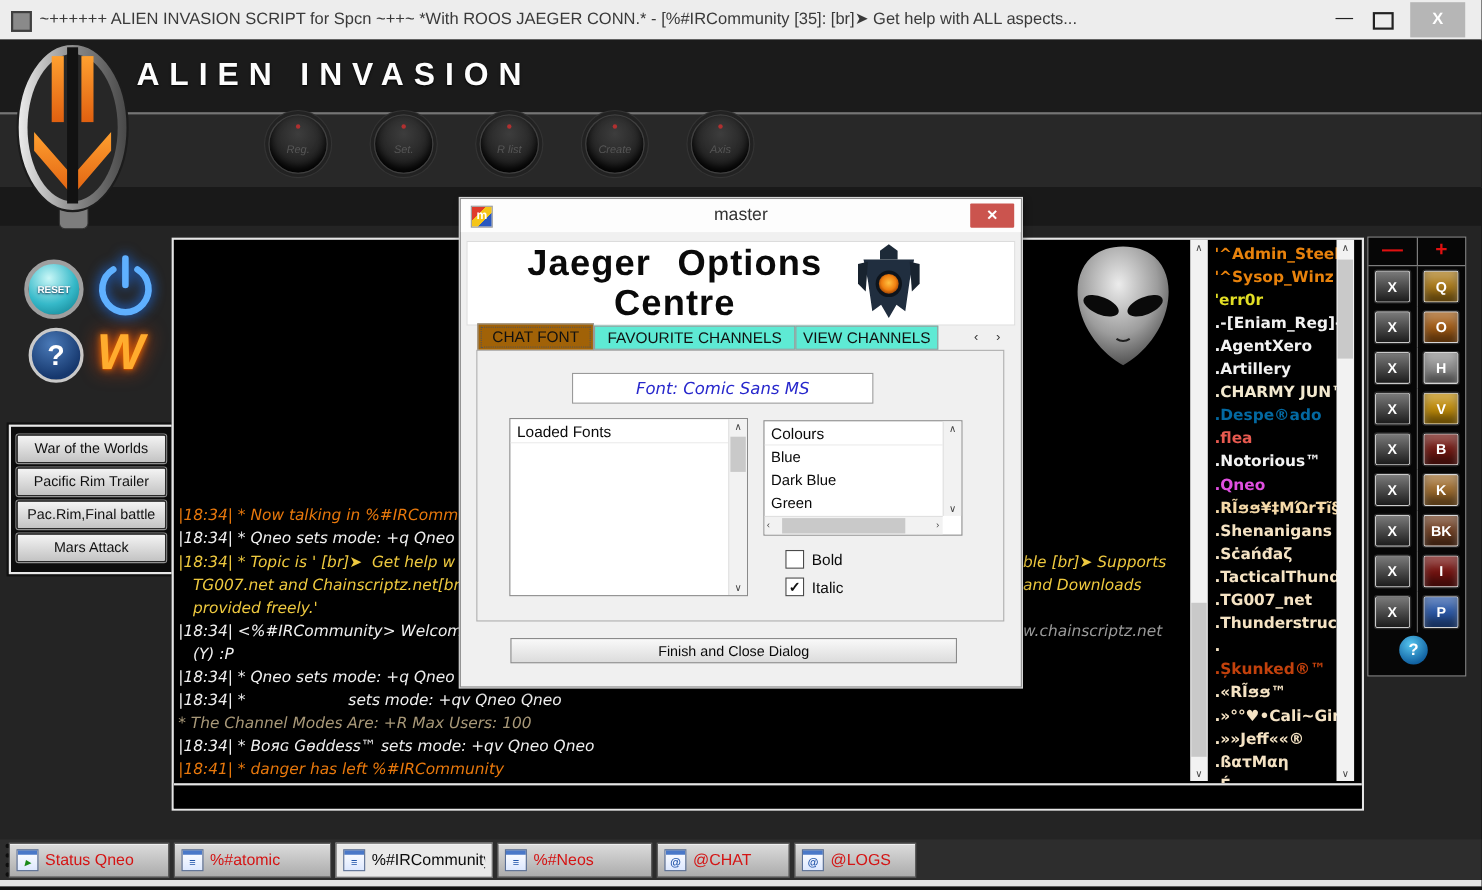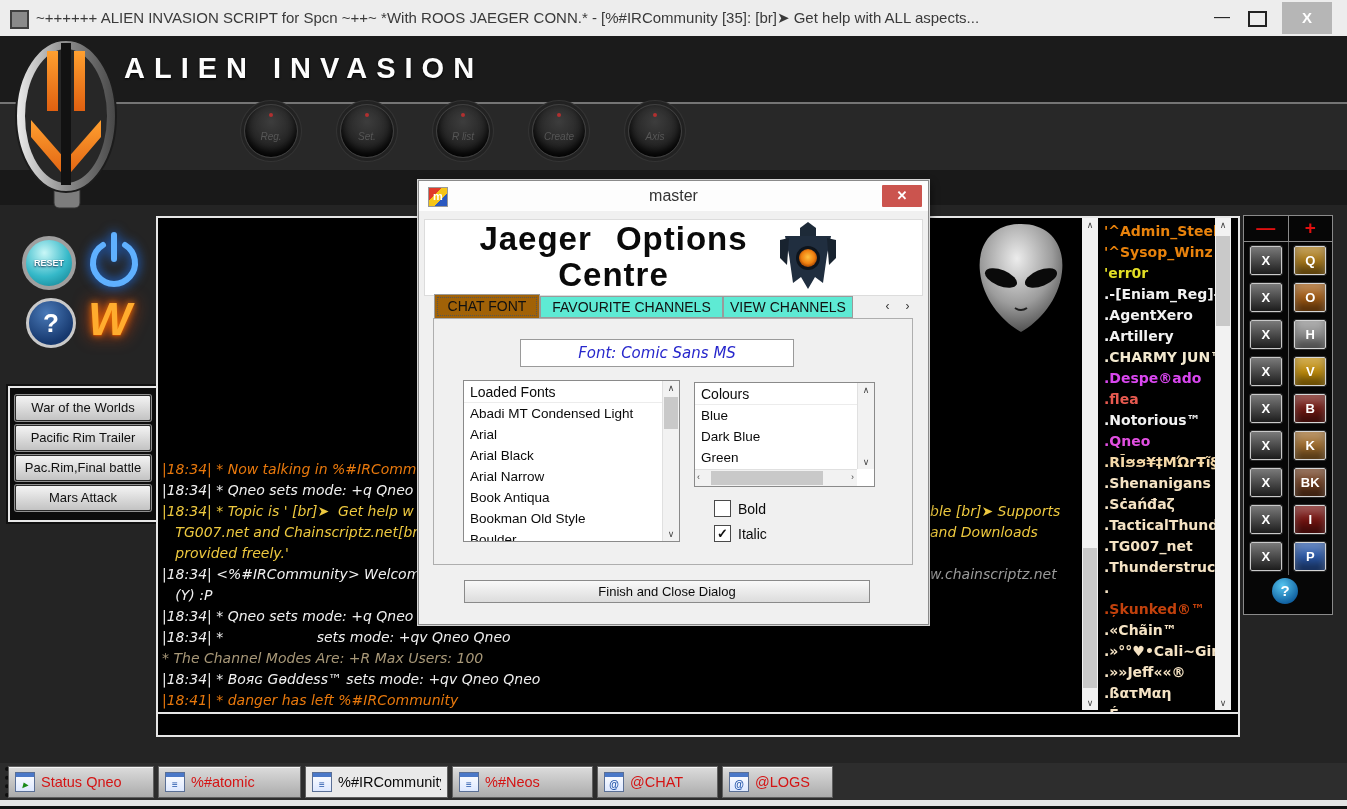--- a/index.html
+++ b/index.html
@@ -257,21 +257,21 @@
         <div class="nick" style="color: rgb(227, 223, 37);">'err0r</div>
 
         <div class="nick" style="color: rgb(242, 242, 242);">.-[Eniam_Reg]-</div>
 
         <div class="nick" style="color: rgb(242, 242, 242);">.AgentXero</div>
 
         <div class="nick" style="color: rgb(242, 242, 242);">.Artillery</div>
 
         <div class="nick" style="color: rgb(243, 233, 207);">.CHARMY JUN™</div>
 
-        <div class="nick" style="color: #d946ef;">.Despe®ado</div>
+        <div class="nick" style="color: #0369a1;">.Despe®ado</div>
 
         <div class="nick" style="color: rgb(232, 90, 80);">.flea</div>
 
         <div class="nick" style="color: rgb(242, 242, 242);">.Notorious™</div>
 
         <div class="nick" style="color: rgb(225, 79, 225);">.Qneo</div>
 
         <div class="nick" style="color: rgb(245, 217, 168);">.RĨϧϧ¥‡MΏrŦĩ§</div>
 
         <div class="nick" style="color: rgb(245, 227, 196);">.Shenanigans</div>
@@ -281,21 +281,21 @@
         <div class="nick" style="color: rgb(245, 227, 196);">.TacticalThunder</div>
 
         <div class="nick" style="color: rgb(245, 227, 196);">.TG007_net</div>
 
         <div class="nick" style="color: rgb(245, 227, 196);">.Thunderstruck</div>
 
         <div class="nick" style="color: rgb(245, 227, 196);">.</div>
 
         <div class="nick" style="color: #c2410c;">.Șkunked®™</div>
 
-        <div class="nick" style="color: rgb(245, 227, 196);">.«Chãin™</div>
+        <div class="nick" style="color: rgb(245, 227, 196);">.«RĨϧϧ™</div>
 
         <div class="nick" style="color: rgb(245, 227, 196);">.»°°♥•Cali~Girl•♥</div>
 
         <div class="nick" style="color: rgb(245, 227, 196);">.»»Jeff««®</div>
 
         <div class="nick" style="color: rgb(245, 227, 196);">.ßατMαη</div>
 
         <div class="nick" style="color: rgb(245, 227, 196);">.É</div>
       </div>
 
@@ -430,36 +430,20 @@
       <div class="dtab-arrow" style="left:459px">‹</div>
       <div class="dtab-arrow" style="left:479px">›</div>
     </div>
 
     <div class="abs dlg-group">
       <div class="abs font-box">Font: Comic Sans MS</div>
 
       <div class="abs listbox" style="left:29px;top:61px;width:215px;height:160px;overflow:hidden">
         <div style="width:198px">
           <div class="lb-head">Loaded Fonts</div>
-          <div>
-
-              <div class="lb-item">Abadi MT Condensed Light</div>
-
-              <div class="lb-item">Arial</div>
-
-              <div class="lb-item">Arial Black</div>
-
-              <div class="lb-item">Arial Narrow</div>
-
-              <div class="lb-item">Book Antiqua</div>
-
-              <div class="lb-item">Bookman Old Style</div>
-
-              <div class="lb-item">Boulder</div>
-            </div>
         </div>
         <div class="vscroll" style="height:160px">
           <div class="ar abs" style="top:0;width:16px;text-align:center;font-size:9px;line-height:14px;color:#444">∧</div>
           <div class="abs" style="left:1px;top:16px;width:14px;height:32px;background:#c9c9c9"></div>
           <div class="ar abs" style="bottom:0;width:16px;text-align:center;font-size:9px;line-height:14px;color:#444">∨</div>
         </div>
       </div>
 
       <div class="abs listbox" style="left:260px;top:63px;width:179px;height:103px;overflow:hidden">
         <div style="width:162px">

